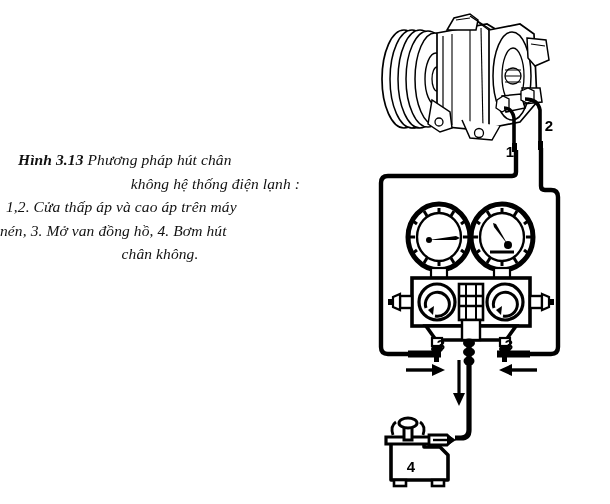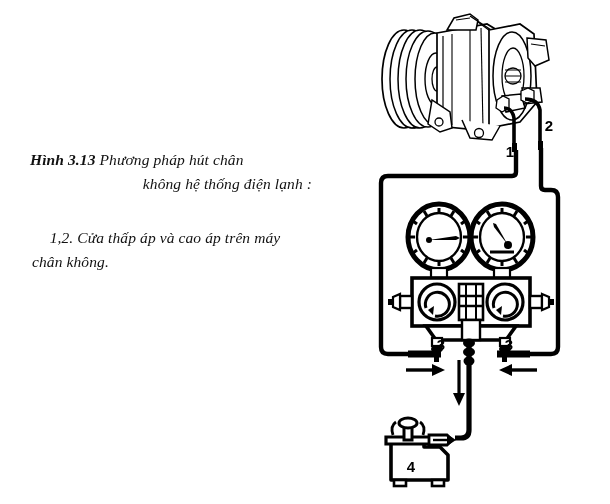--- a/index.html
+++ b/index.html
@@ -13,43 +13,43 @@
   }
   #page {
     position: relative;
     width: 610px;
     height: 504px;
     background: #ffffff;
     overflow: hidden;
   }
   #caption {
     position: absolute;
-    left: 12px;
+    left: 0;
     top: 148px;
     width: 300px;
     text-align: center;
     font-style: italic;
     font-size: 15.5px;
     line-height: 1.52;
     color: #111111;
     letter-spacing: 0.1px;
   }
   #caption .fig-no {
     font-weight: bold;
     font-style: italic;
   }
   #caption .line {
     display: block;
     white-space: nowrap;
   }
   #caption .line-1 { text-align: left; padding-left: 18px; }
   #caption .line-2 { text-align: right; padding-left: 26px; }
-  #caption .line-3 { text-align: center; padding-left: 6px; margin-top: 31px; }
+  #caption .line-3 { text-align: left; padding-left: 6px; }
   #caption .line-4 { text-align: left; padding-left: 0px; }
-  #caption .line-5 { text-align: left; padding-left: 20px; }
+  #caption .line-5 { text-align: center; padding-left: 20px; }
   #diagram {
     position: absolute;
     left: 0;
     top: 0;
     width: 610px;
     height: 504px;
   }
   svg { display: block; }
   .lbl {
     font-family: "Liberation Sans", "DejaVu Sans", sans-serif;
@@ -63,20 +63,21 @@
 
 <div id="page">
 
   <div id="caption">
     <span class="line line-1">
       <span class="fig-no">Hình 3.13</span>
       <span>Phương pháp hút chân</span>
     </span>
     <span class="line line-2">không hệ thống điện lạnh :</span>
     <span class="line line-3">1,2.  Cửa thấp áp và cao áp trên máy</span>
+    <span class="line line-4">nén,  3.  Mở van đồng hồ,  4.  Bơm hút</span>
     <span class="line line-5">chân không.</span>
   </div>
 
   <div id="diagram">
   <svg width="610" height="504" viewBox="0 0 610 504" xmlns="http://www.w3.org/2000/svg">
     <defs>
       <g id="pulley-grooves">
         <ellipse cx="0" cy="0" rx="18" ry="45" fill="#ffffff" stroke="#000" stroke-width="1.6"></ellipse>
       </g>
     </defs>

